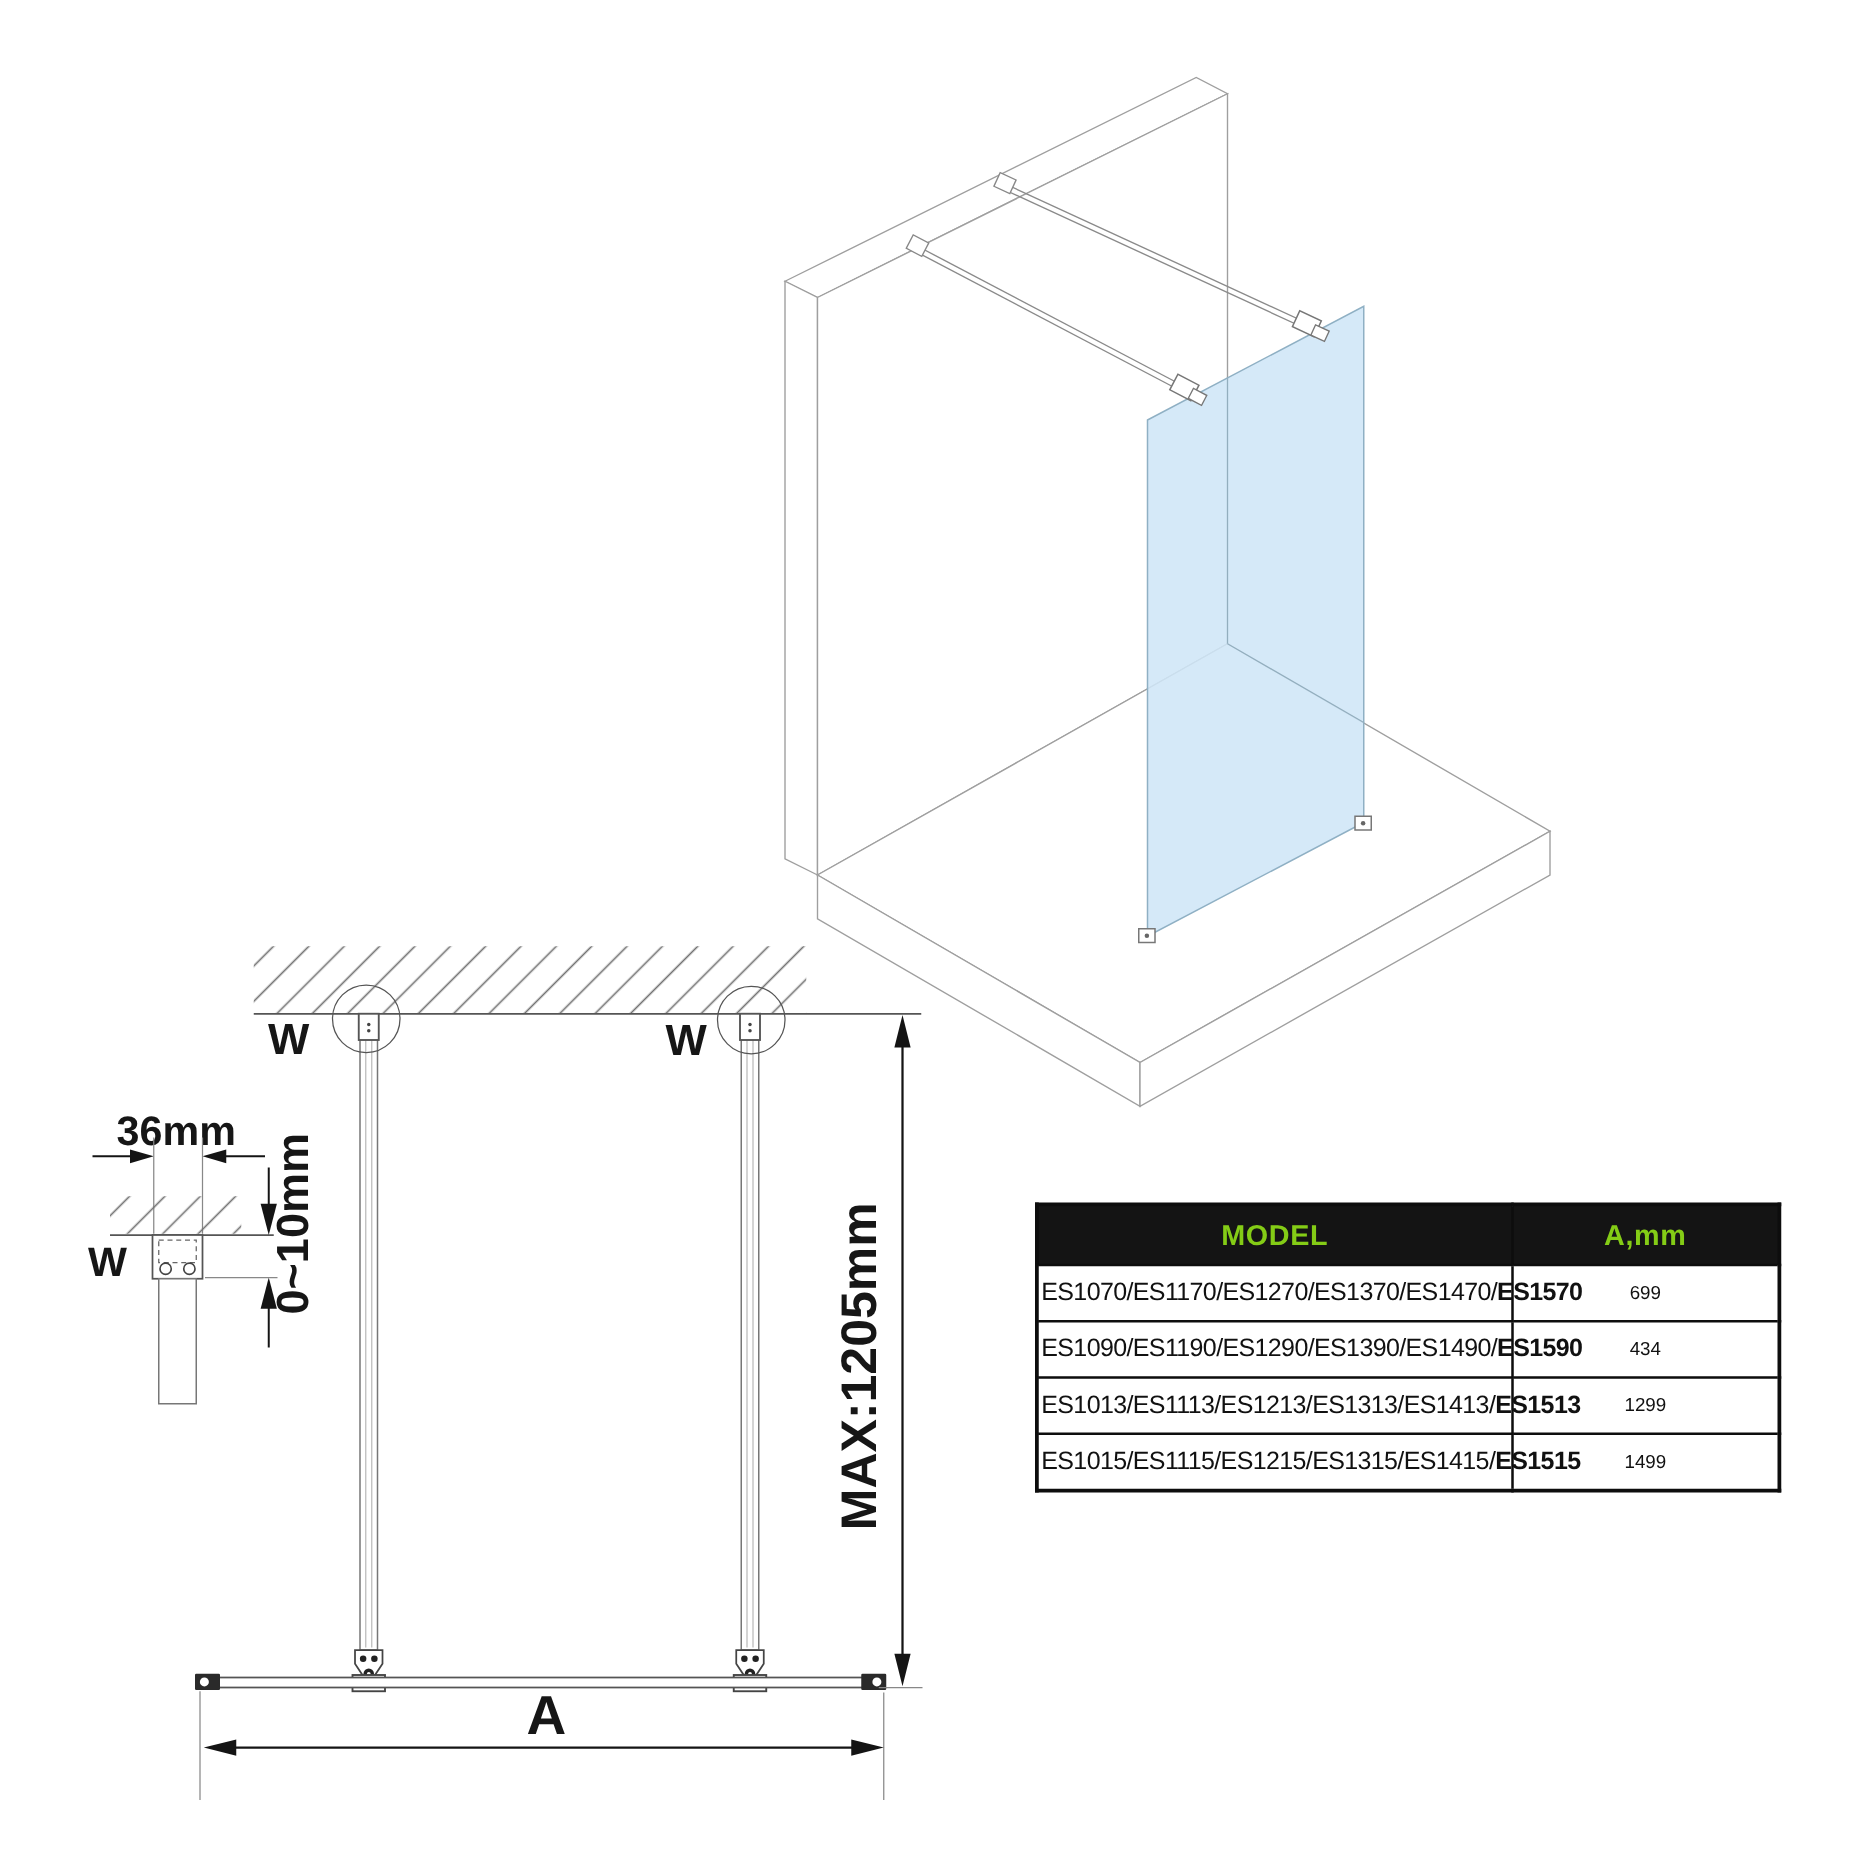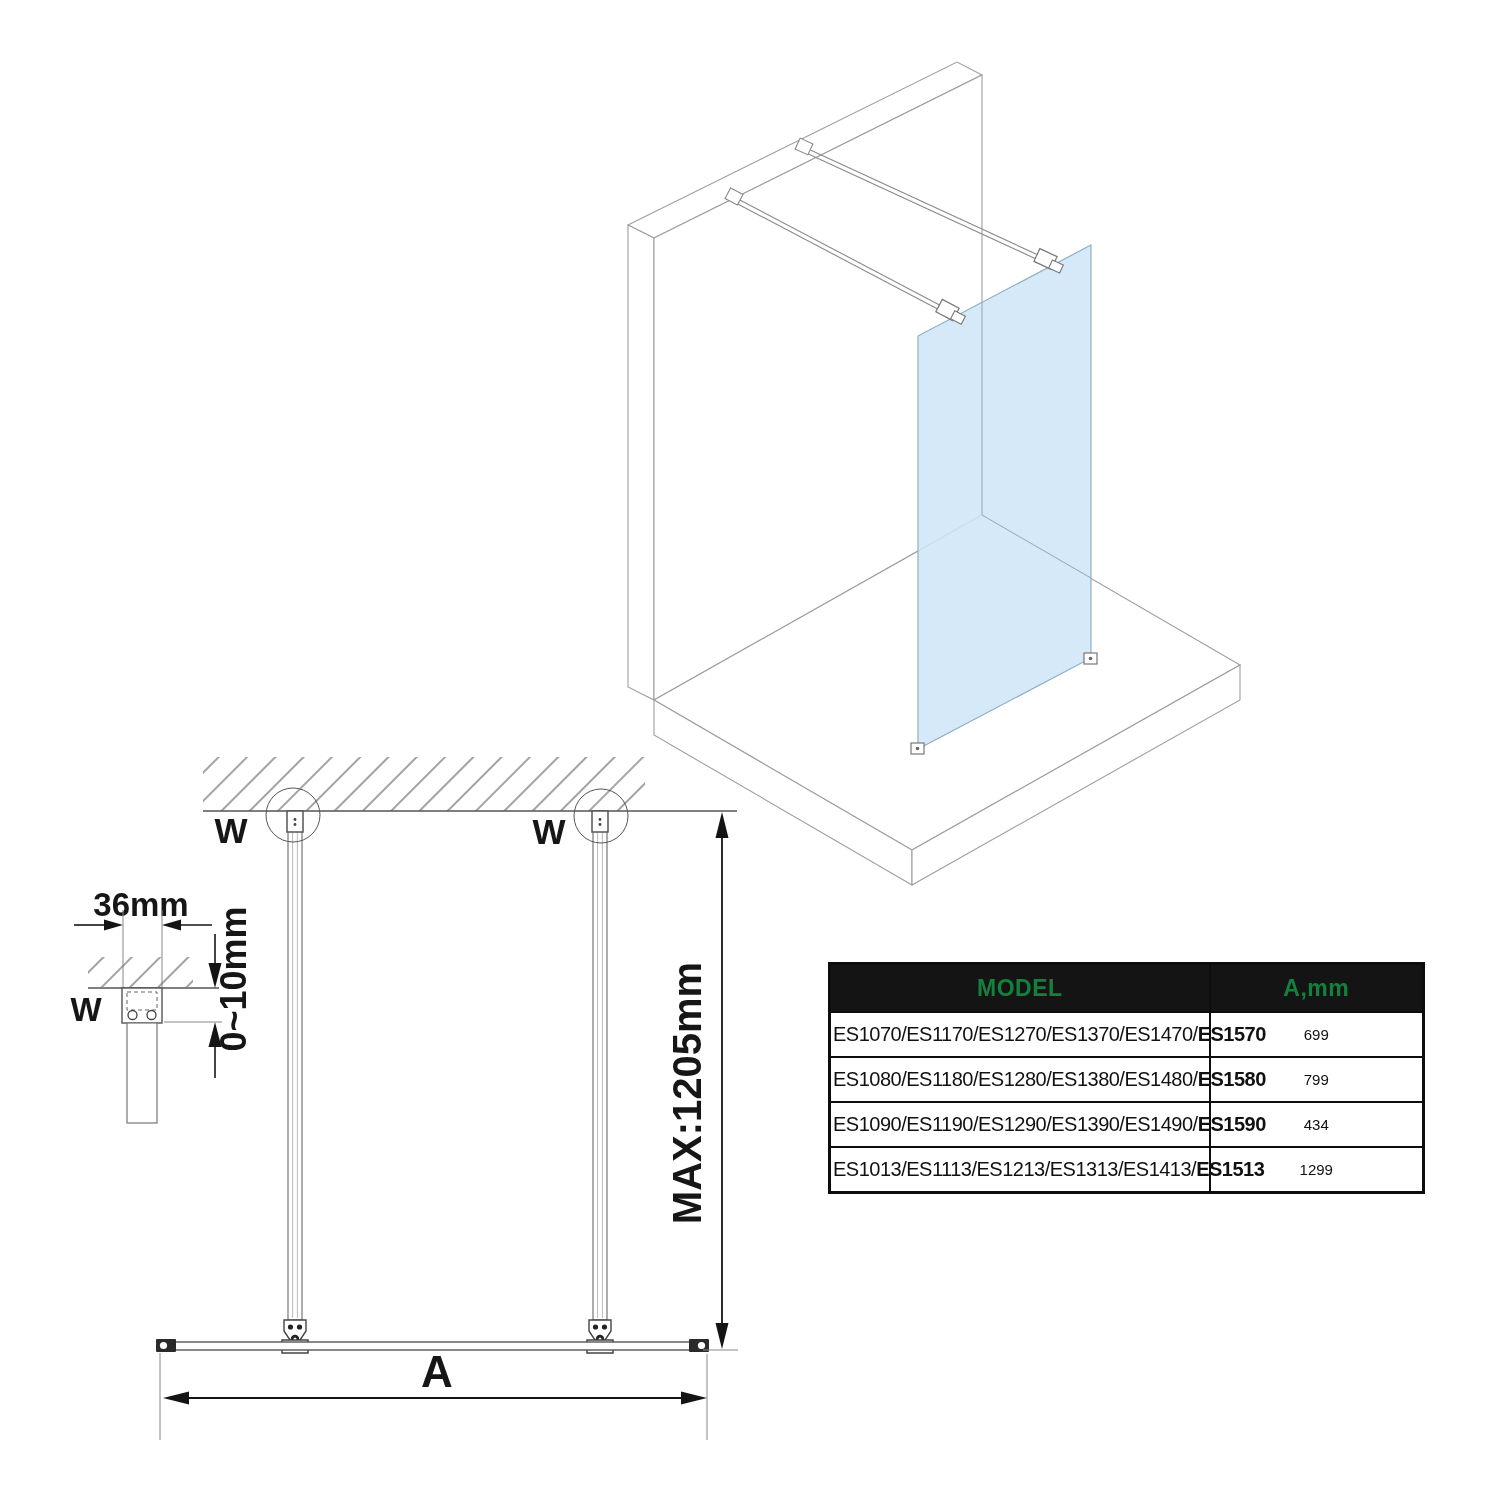--- a/index.html
+++ b/index.html
@@ -4,21 +4,21 @@
 <style>
   html,body{margin:0;padding:0;background:#ffffff;}
   .stage{position:relative;width:1500px;height:1500px;background:#ffffff;overflow:hidden;
          font-family:"Liberation Sans",sans-serif;}
   svg.drawing{position:absolute;left:0;top:0;}
   .lbl{font-family:"Liberation Sans",sans-serif;font-weight:bold;fill:#161616;}
   .spec-table{position:absolute;left:828px;top:962px;width:594px;border-collapse:collapse;
               table-layout:fixed;background:#fff;}
   .spec-table,.spec-table th,.spec-table td{border:2px solid #0d0d0d;}
   .spec-table{border-width:3px;}
-  .spec-table th{background:#141414;color:#15803d;font-size:23px;font-weight:bold;
+  .spec-table th{background:#141414;color:#84cc16;font-size:23px;font-weight:bold;
                  height:44px;letter-spacing:.5px;}
   .spec-table td{height:43px;text-align:center;vertical-align:middle;color:#111;
                  font-size:20px;letter-spacing:-0.5px;white-space:nowrap;padding:0 2px;}
   .spec-table td.val{font-size:15px;letter-spacing:0;}
   .spec-table .bold{font-weight:bold;text-align:center;}
   .col-model{width:380px;}
   .col-a{width:214px;}
 </style>
 </head>
 <body>
@@ -187,27 +187,27 @@
       <th>MODEL</th>
       <th>A,mm</th>
     </tr>
   </thead>
   <tbody>
         <tr>
           <td><span>ES1070/ES1170/ES1270/ES1370/ES1470/</span><span class="bold">ES1570</span></td>
           <td class="val">699</td>
         </tr>
         <tr>
-          <td><span>ES1080/ES1180/ES1280/ES1380/ES1480/</span><span class="bold">ES1580</span></td>
-          <td class="val">799</td>
-        </tr>
-        <tr>
           <td><span>ES1090/ES1190/ES1290/ES1390/ES1490/</span><span class="bold">ES1590</span></td>
           <td class="val">434</td>
         </tr>
         <tr>
           <td><span>ES1013/ES1113/ES1213/ES1313/ES1413/</span><span class="bold">ES1513</span></td>
           <td class="val">1299</td>
         </tr>
+        <tr>
+          <td><span>ES1015/ES1115/ES1215/ES1315/ES1415/</span><span class="bold">ES1515</span></td>
+          <td class="val">1499</td>
+        </tr>
       </tbody>
 </table>
 
 </div>
 
 </body></html>

